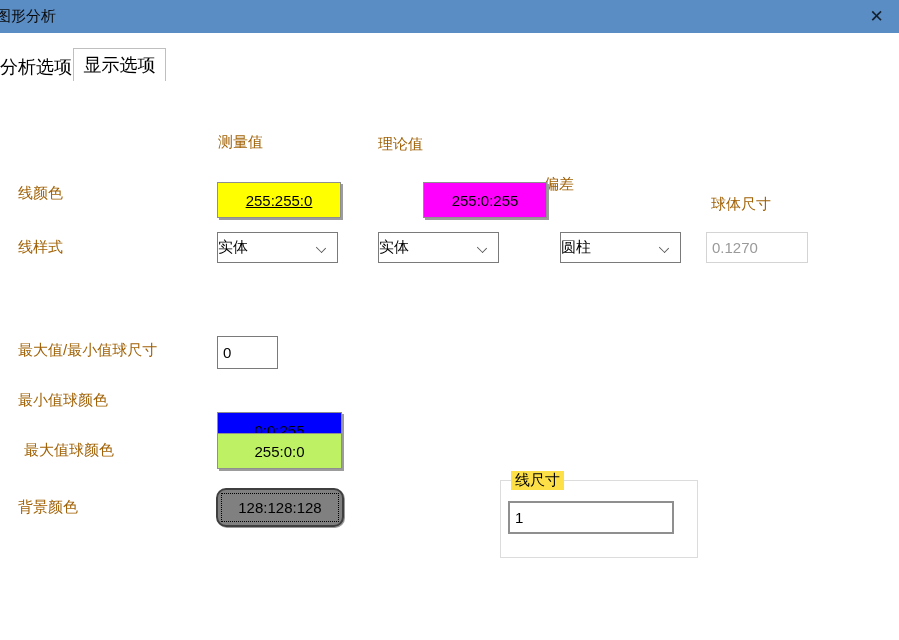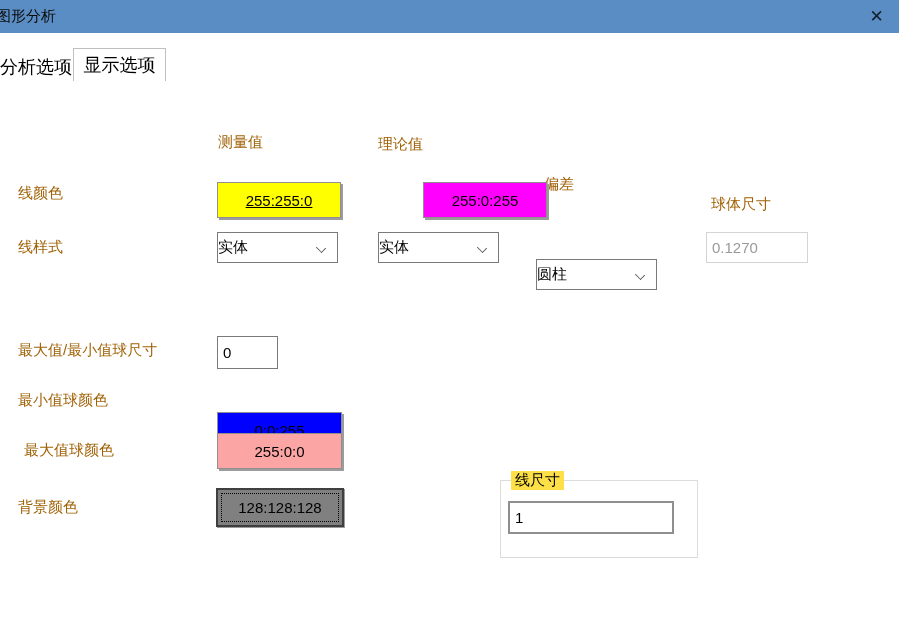--- a/index.html
+++ b/index.html
@@ -115,41 +115,41 @@
 
   <div class="lbl" style="left:18px; top:238px;">线样式</div>
   <div class="combo" style="left:217px; top:232px;">
     <span>实体</span>
     <span class="chev"></span>
   </div>
   <div class="combo" style="left:378px; top:232px;">
     <span>实体</span>
     <span class="chev"></span>
   </div>
-  <div class="combo" style="left:536px; top:232px;margin-top:27px;">
+  <div class="combo" style="left:560px; top:232px;">
     <span>圆柱</span>
     <span class="chev"></span>
   </div>
   <input class="txt" id="sphere-size-field" style="left: 706px; top: 232px; width: 102px; height: 31px;" readonly="" value="0.1270">
 
   <div class="lbl" style="left:18px; top:341px;">最大值/最小值球尺寸</div>
   <input class="txt" style="left: 217px; top: 336px; width: 61px; height: 33px;" value="0">
 
   <div class="lbl" style="left:18px; top:391px;">最小值球颜色</div>
   <button class="color-btn" style="left: 217px; top: 383px; width: 125px; height: 36px; background: rgb(0, 0, 255); margin-top: 29px;">
     <span>0:0:255</span>
   </button>
 
   <div class="lbl" style="left:18px; top:441px;margin-left:6px;">最大值球颜色</div>
-  <button class="color-btn" style="left: 217px; top: 433px; width: 125px; height: 36px; background: #fca5a5;">
+  <button class="color-btn" style="left: 217px; top: 433px; width: 125px; height: 36px; background: #bef264;">
     <span>255:0:0</span>
   </button>
 
   <div class="lbl" style="left:18px; top:498px;">背景颜色</div>
-  <button class="color-btn" id="bg-color-btn" style="left: 216px; top: 488px; width: 128px; height: 39px; background: rgb(128, 128, 128);">
+  <button class="color-btn" id="bg-color-btn" style="left: 216px; top: 488px; width: 128px; height: 39px; background: rgb(128, 128, 128); border-radius: 10px;">
     <span class="focus-rect"></span>
     <span>128:128:128</span>
   </button>
 
   <div id="line-size-group">
     <span id="line-size-group-label">线尺寸</span>
     <input class="txt" id="line-size-input" style="left: 7px; top: 20px; width: 166px; height: 33px;" value="1">
   </div>
 
 </div>

